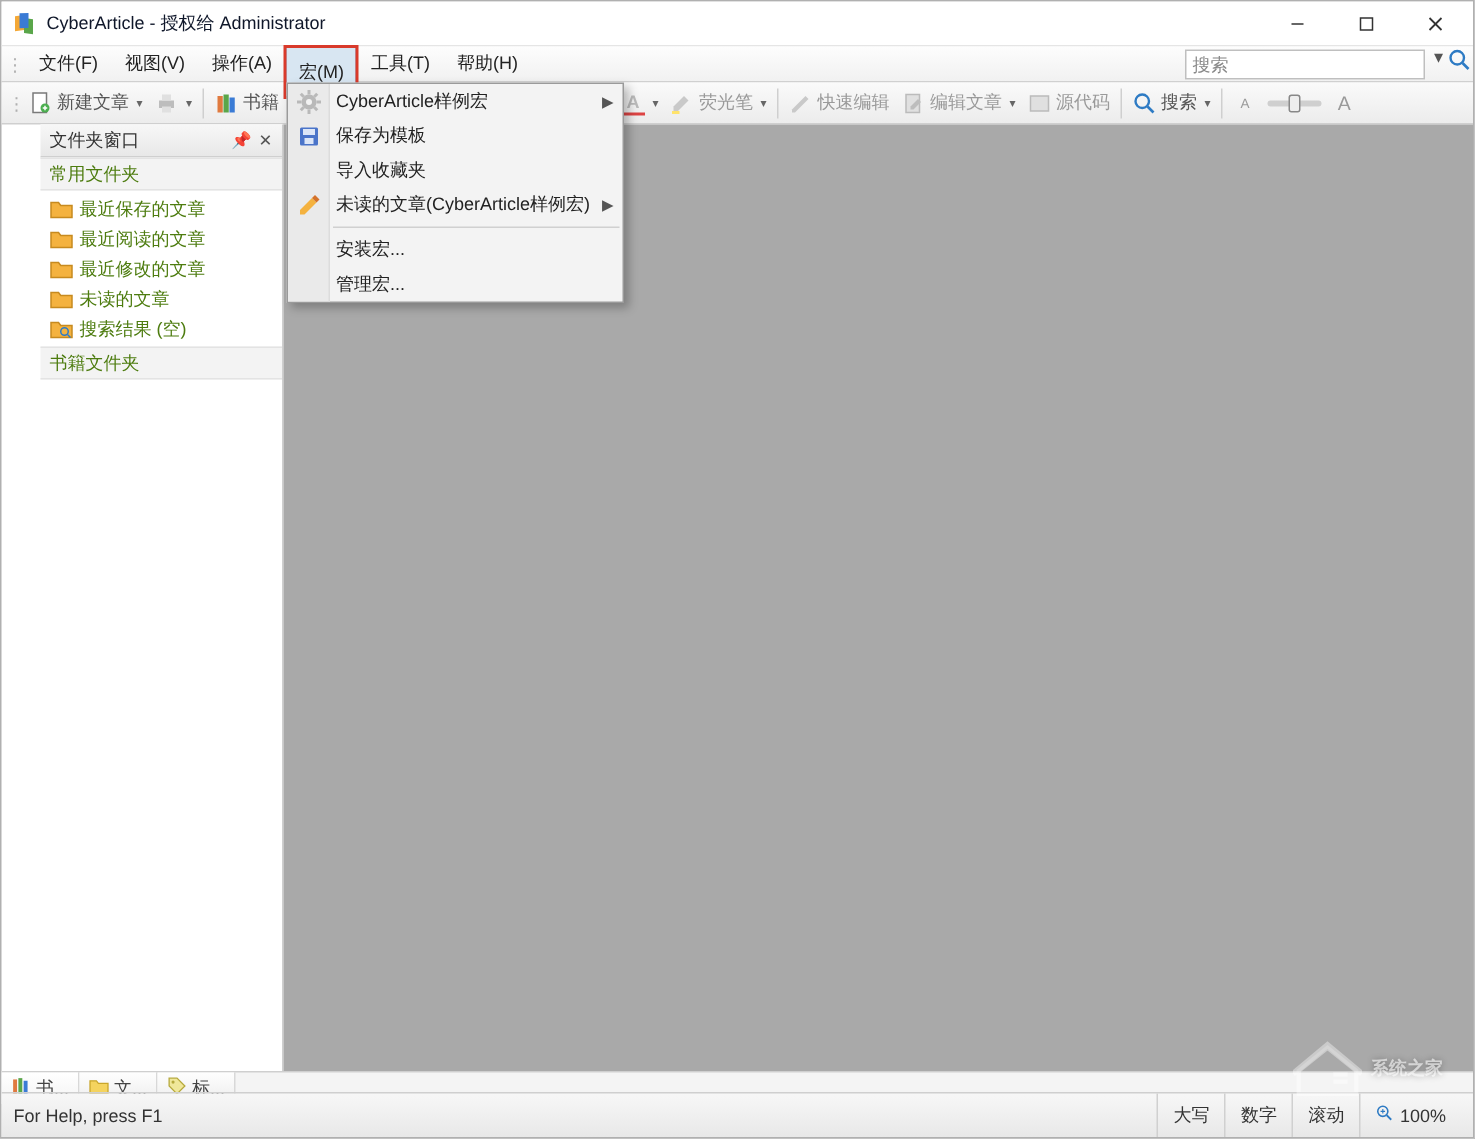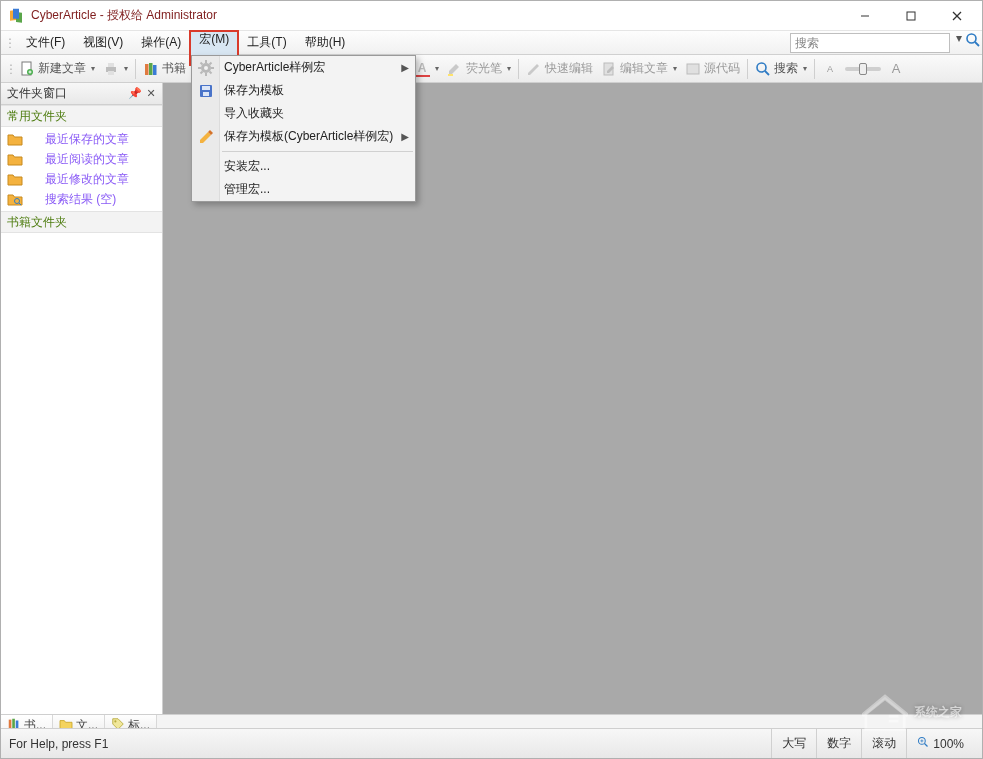--- a/index.html
+++ b/index.html
@@ -1,55 +1,55 @@
 <!DOCTYPE html>
 <html><head>
 <meta charset="utf-8">
 <style>
 * { margin: 0; padding: 0; box-sizing: border-box; font-family: "Microsoft YaHei", "SimSun", Arial, sans-serif; font-size: 12px; }
 body { background: #fff; width: 983px; height: 759px; overflow: hidden; position: relative; border: 1px solid #b0b0b0; }
 
 
 .titlebar { height: 30px; background: #fff; display: flex; align-items: center; padding: 0 2px 0 8px; border-bottom: 1px solid #e5e5e5;}
 .titlebar .app-icon { width: 16px; height: 16px; margin-right: 6px; }
-.titlebar .title { flex: 0 0 auto; color: #7f1d1d; }
+.titlebar .title { flex: 0 0 auto; color: #0f172a; }
 .titlebar .spacer { flex: 1; }
 .winbtn { width: 46px; height: 30px; display:flex; align-items:center; justify-content:center; color:#333; }
 
 
 .menubar { height: 24px; display: flex; align-items: stretch; padding-left: 6px; border-bottom: 1px solid #d0d0d0; background: linear-gradient(#fdfdfd,#f1f1f1);}
 .menubar .grip { width: 6px; display:flex; align-items:center; justify-content:center; color:#b0b0b0; margin-right:4px;}
 .menu-item { padding: 0 9px; display:flex; align-items:center; color:#222; cursor:default; }
-.menu-item.open { background:#d8e6f2; border:1px solid #7da2ce; padding:16px 8px;align-items:flex-end;}
+.menu-item.open { background:#d8e6f2; border:1px solid #7da2ce; padding:16px 8px;}
 .menu-item.highlight { outline: 2px solid #d93a2b; outline-offset: -1px; }
 .menubar .spacer { flex:1; }
 .menubar .search-box { width: 160px; height: 20px; border:1px solid #bfbfbf; background:#fff; margin: 2px 4px; padding: 0 4px; color:#888; display:flex; align-items:center;}
 .drop-caret { width:10px; text-align:center; color:#555;}
 .mag-icon { width:18px; height:18px; display:flex; align-items:center; justify-content:center;}
 
 
 .toolbar { height: 28px; display:flex; align-items:center; background: linear-gradient(#fafafa,#ececec); border-bottom:1px solid #cfcfcf; padding-left:4px; overflow:hidden;}
 .toolbar .grip { width:6px; color:#b0b0b0; margin-right:4px;}
 .tbtn { height: 24px; display:flex; align-items:center; padding: 0 4px; gap:3px; color:#555; white-space:nowrap;justify-content:space-between;}
 .tbtn .ico { width:16px; height:16px; display:flex; align-items:center; justify-content:center;}
 .tbtn.disabled { color:#9a9a9a; }
 .tbtn .caret { font-size:8px; color:#666; margin-left:2px;}
 .sep { width:1px; height:20px; background:#cfcfcf; margin: 0 3px;}
 .toolbar .slider-track { width:36px; height:4px; background:#cfcfcf; border-radius:2px; position:relative; margin:0 3px;}
 .toolbar .slider-thumb { position:absolute; top:-4px; left:14px; width:8px; height:12px; background:#eee; border:1px solid #888; border-radius:2px;}
 
 
-.main { display:flex; height: calc(100% - 30px - 24px - 28px - 22px - 22px); }
+.main { display:flex; height: calc(100% - 30px - 24px - 28px - 22px - 22px); margin-left: 26px; }
 .sidebar { width: 162px; background:#fff; border-right:1px solid #cfcfcf; display:flex; flex-direction:column;}
 .panel-header { height:22px; background: linear-gradient(#f7f7f7,#e8e8e8); border-bottom:1px solid #cfcfcf; display:flex; align-items:center; padding: 0 4px 0 6px; font-size:12px; color:#333;}
 .panel-header .spacer{flex:1;}
 .pin-icon, .close-x { width:14px; height:14px; display:flex; align-items:center; justify-content:center; color:#555; font-size:11px; margin-left:2px;}
 .section-hdr { height:22px; display:flex; align-items:center; padding-left:6px; background:#f3f3f3; border-bottom:1px solid #e3e3e3; border-top:1px solid #e3e3e3; color:#4d7c0f;}
 .tree { padding: 2px 0; }
-.tree-item { height:20px; display:flex; align-items:center; padding-left:6px; gap:22px; color:#8b5cf6;}
+.tree-item { height:20px; display:flex; align-items:center; padding-left:6px; gap:4px; color:#4d7c0f;}
 .folder-ico { width:16px; height:14px; }
 .sidebar .filler { flex:1; }
 
 
 .side-tabs { height:22px; display:flex; align-items:stretch; border-top:1px solid #cfcfcf; background:#f4f4f4;}
 .side-tab { flex: 0 0 auto; display:flex; align-items:center; gap:3px; padding: 0 6px; border-right:1px solid #d8d8d8; background: linear-gradient(#fefefe,#ececec); font-size:11px; color:#444;}
 .side-tab:first-child { background: linear-gradient(#fff,#f3f3f3); }
 
 
 .content { flex:1; background:#a9a9a9; position:relative;}
@@ -255,20 +255,26 @@
         <span class="folder-ico"><svg viewBox="0 0 16 14">
               <path d="M1 3 h5 l1.5 2 H15 v8 H1 z" fill="#f4b23f" stroke="#c78a1f"></path>
             </svg></span>
         <span>最近阅读的文章</span>
       </div>
       <div class="tree-item">
         <span class="folder-ico"><svg viewBox="0 0 16 14">
               <path d="M1 3 h5 l1.5 2 H15 v8 H1 z" fill="#f4b23f" stroke="#c78a1f"></path>
             </svg></span>
         <span>最近修改的文章</span>
+      </div>
+      <div class="tree-item">
+        <span class="folder-ico"><svg viewBox="0 0 16 14">
+              <path d="M1 3 h5 l1.5 2 H15 v8 H1 z" fill="#f4b23f" stroke="#c78a1f"></path>
+            </svg></span>
+        <span>未读的文章</span>
       </div>
       <div class="tree-item">
         <span class="folder-ico"><svg viewBox="0 0 16 14">
               <path d="M1 3 h5 l1.5 2 H15 v8 H1 z" fill="#f4b23f" stroke="#c78a1f"></path>
               <circle cx="10" cy="9" r="2.5" fill="none" stroke="#2e7bc4"></circle>
               <line x1="12" y1="11" x2="14" y2="13" stroke="#2e7bc4"></line>
             </svg></span>
         <span>搜索结果 (空)</span>
       </div>
     </div>
@@ -354,21 +360,21 @@
   <div class="dd-item">
     <span>导入收藏夹</span>
   </div>
   <div class="dd-item">
     <span class="dd-ico">
         <svg viewBox="0 0 16 16" width="16" height="16">
           <polygon points="2,14 5,14 13,6 10,3 2,11" fill="#f4b23f"></polygon>
           <polygon points="10,3 13,6 15,4 12,1" fill="#d4722a"></polygon>
         </svg>
       </span>
-    <span>保存为模板(CyberArticle样例宏)</span>
+    <span>未读的文章(CyberArticle样例宏)</span>
     <span class="sub-caret">▶</span>
   </div>
   <div class="dd-sep"></div>
   <div class="dd-item">
     <span>安装宏...</span>
   </div>
   <div class="dd-item">
     <span>管理宏...</span>
   </div>
 </div>

